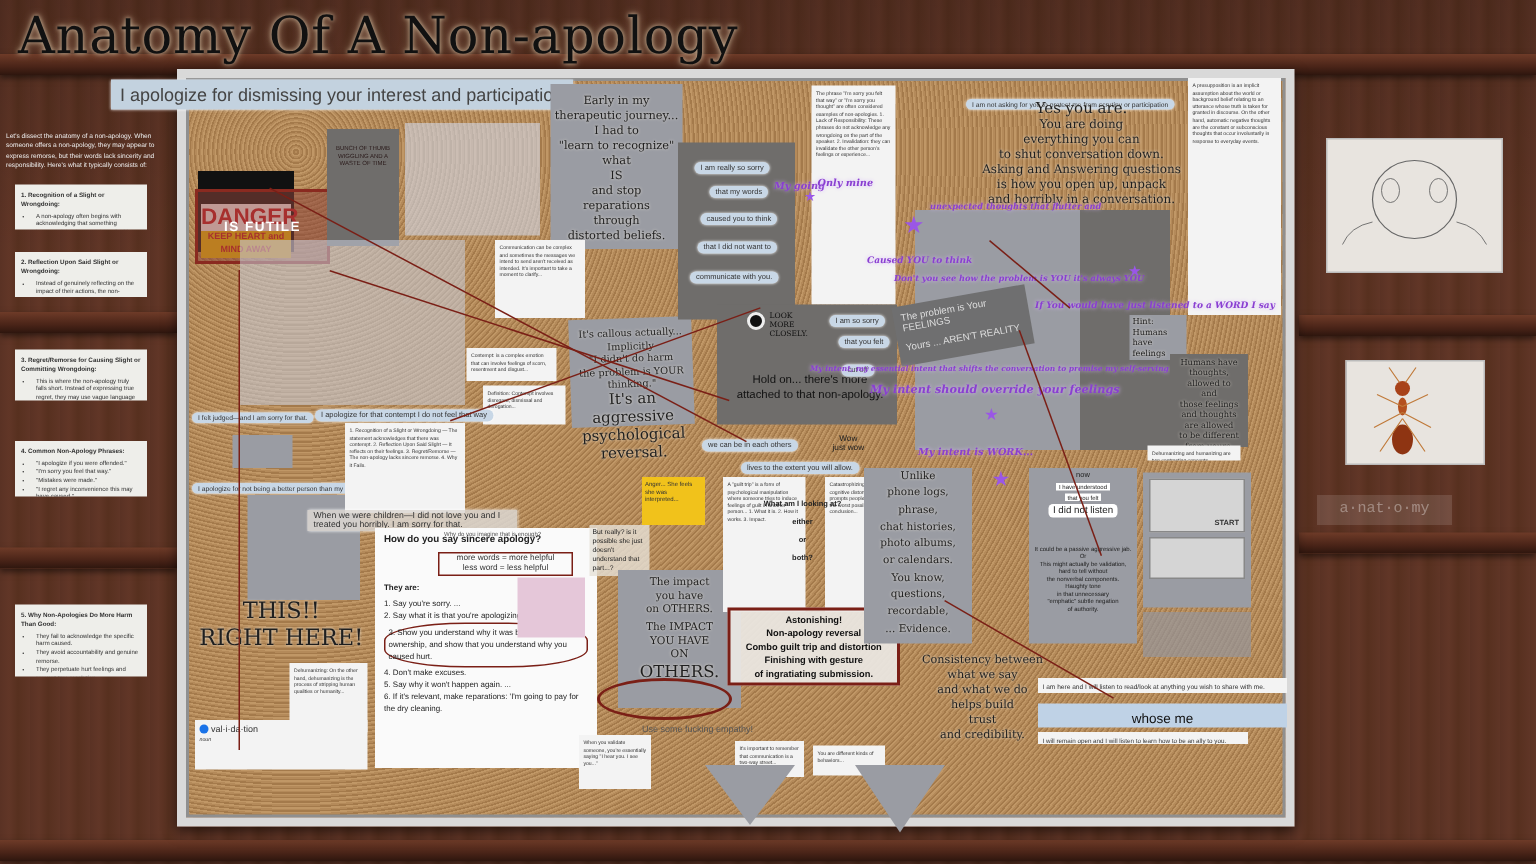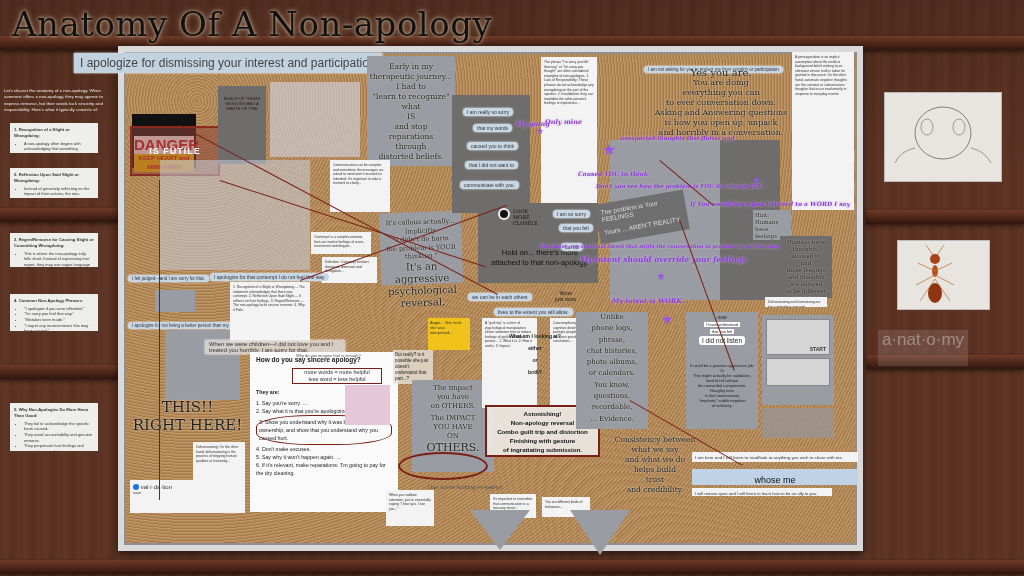--- a/index.html
+++ b/index.html
@@ -158,21 +158,21 @@
 
 <div class="abs strip" style="left:553px;top:210px;">I am so sorry</div>
 <div class="abs strip" style="left:559px;top:224px;">that you felt</div>
 <div class="abs strip" style="left:561px;top:243px;">cut off</div>
 
 <div class="abs strip" style="left:644px;top:66px;font-size:4.5px;">I am not asking for you to protect me from scrutiny or participation</div>
 <div class="abs serif-card" style="left:646px;top:68px;width:150px;font-size:8px;line-height:10px;">
   <div style="font-size:10px;">Yes you are.</div>
   <div>You are doing</div>
   <div>everything you can</div>
-  <div>to ever conversation down.</div>
+  <div>to shut conversation down.</div>
   <div>Asking and Answering questions</div>
   <div>is how you open up, unpack</div>
   <div>and horribly in a conversation.</div>
 </div>
 
 <div class="abs grey" style="left:610px;top:140px;width:110px;height:160px;"></div>
 <div class="abs dgrey" style="left:720px;top:140px;width:60px;height:160px;"></div>
 <div class="abs" style="left:597px;top:197px;width:90px;height:40px;background:#6f6f70;color:#ddd;transform:rotate(-10deg);padding:5px;">
   <div style="font-size:6.5px;">The problem is Your FEELINGS</div>
   <div style="font-size:6.5px;margin-top:6px;">Yours ... AREN'T REALITY</div>
@@ -371,13 +371,13 @@
   </svg>
 </div>
 <div class="abs ant-card" style="left:897px;top:240px;width:93px;height:70px;">
   <svg width="93" height="70">
     <circle cx="37" cy="18" r="5" fill="#a8421a"></circle>
     <ellipse cx="37" cy="30" rx="3" ry="6" fill="#b4501f"></ellipse>
     <ellipse cx="37" cy="52" rx="7" ry="10" fill="#8e3412"></ellipse>
     <path d="M37 30 L20 22 M37 30 L54 22 M37 34 L18 44 M37 34 L56 44 M37 38 L22 60 M37 38 L52 60 M35 14 L28 4 M39 14 L46 4" stroke="#c07a3a" stroke-width="0.8" fill="none"></path>
   </svg>
 </div>
-<div class="abs" style="left:878px;top:330px;width:90px;height:36px;background:rgba(255,255,255,0.12);color:rgba(255,255,255,0.35);font-size:17px;text-align:center;line-height:20px;">a·nat·o·my</div>
+<div class="abs" style="left:878px;top:330px;width:90px;height:20px;background:rgba(255,255,255,0.12);color:rgba(255,255,255,0.35);font-size:10px;text-align:center;line-height:20px;font-family:Liberation Mono, monospace;">a·nat·o·my</div>
 
 </body></html>

